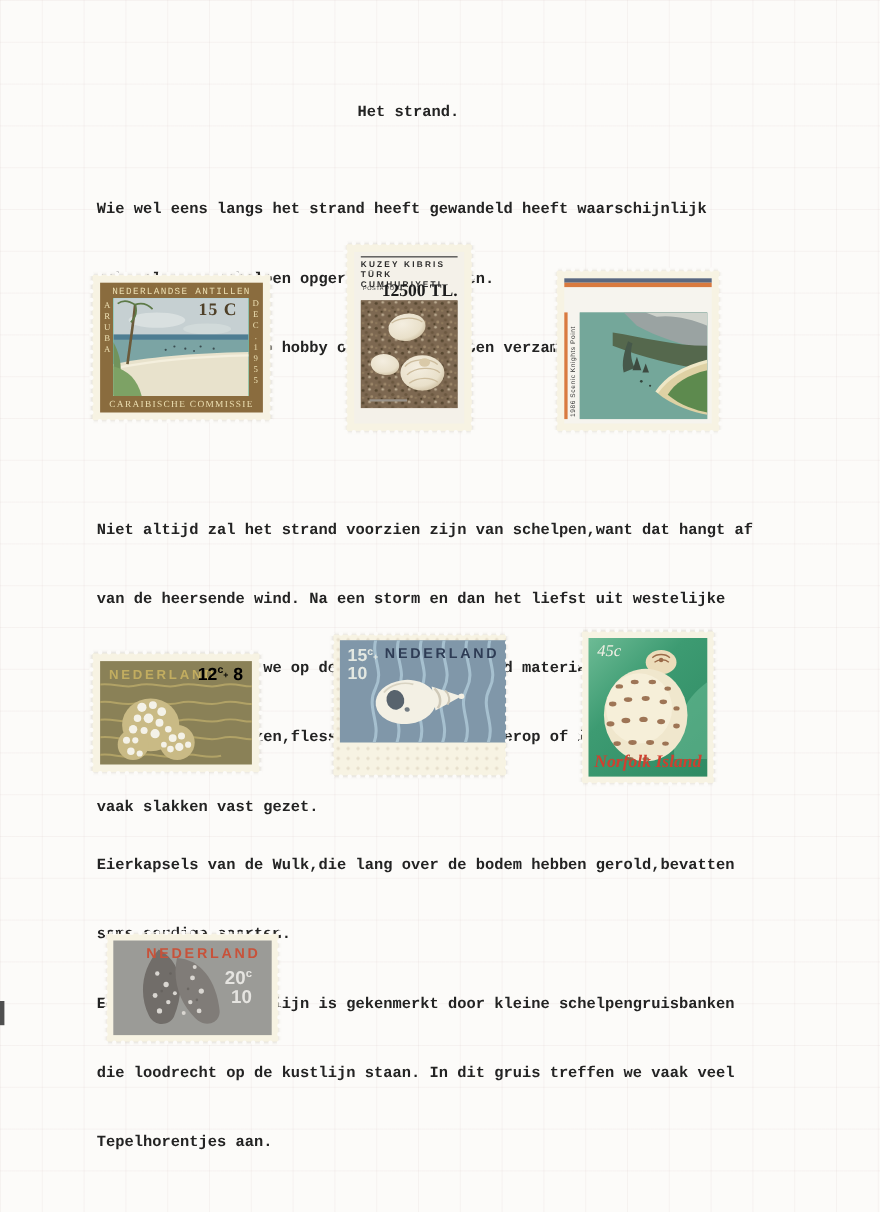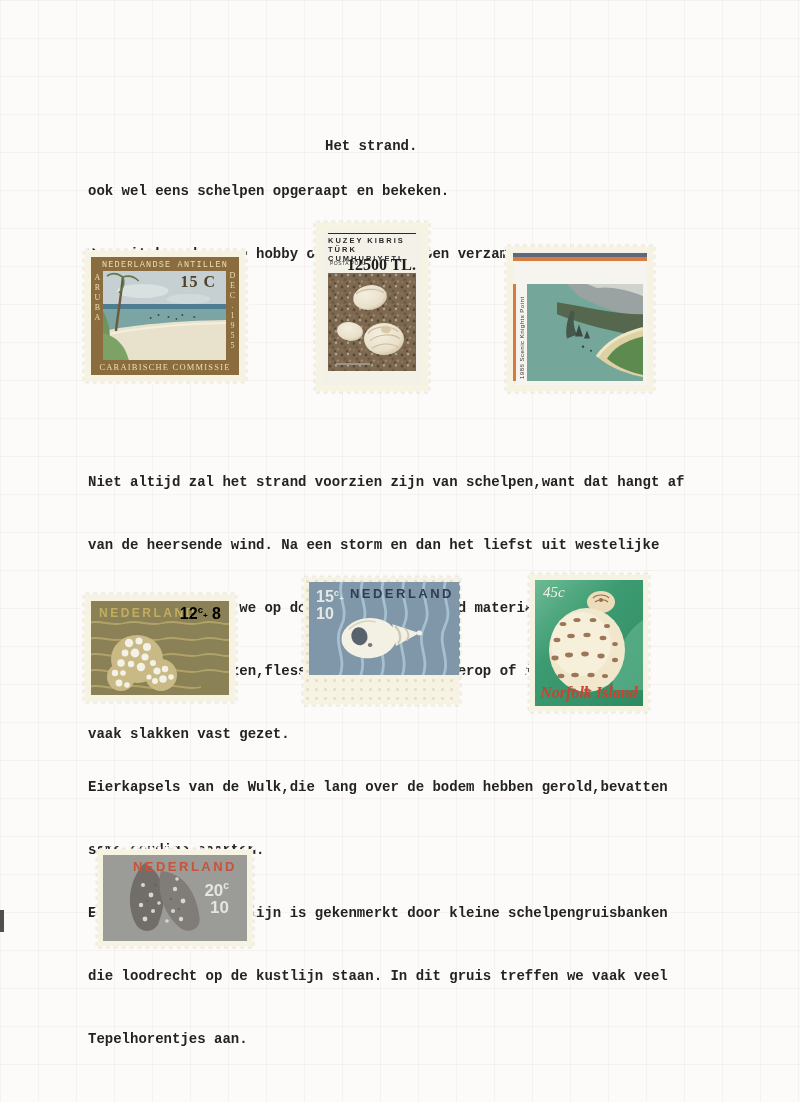--- a/index.html
+++ b/index.html
@@ -63,23 +63,24 @@
   .s6-val{position:absolute;left:8px;top:4px;font-size:15px;font-style:italic;color:#f2efe4;}
   .s6-country{position:absolute;left:0;right:0;bottom:4px;text-align:center;font-size:16px;font-style:italic;font-weight:bold;color:#cf4030;}
   .edge-mark{position:absolute;left:0;top:910px;width:4px;height:22px;background:#4f4f4f;}
 </style>
 </head>
 <body>
 
 <div class="page">
 
   <div class="typeline" style="left:325px;top:92px;"></div>
-  <div class="typeline" style="left:325px;top:92px;margin-top:44px;">Het strand.</div>
+  <div class="typeline" style="left:325px;top:92px;">Het strand.</div>
 
   <div class="para" style="left:88px;top:139px;">
+    <div>Wie wel eens langs het strand heeft gewandeld heeft waarschijnlijk</div>
     <div>ook wel eens schelpen opgeraapt en bekeken.</div>
     <div>Daaruit kan dan een hobby ontstaan schelpen verzamelen.</div>
   </div>
 
   <div class="stamp" style="left:84px;top:250px;width:162px;height:132px;">
     <div class="s1-frame">
       <div class="s1-img">
         <svg width="100%" height="100%" viewBox="0 0 124 89" preserveAspectRatio="none">
           <rect x="0" y="0" width="124" height="38" fill="#c6d0d2"></rect>
           <ellipse cx="40" cy="20" rx="26" ry="7" fill="#dde4e3" opacity="0.8"></ellipse>

